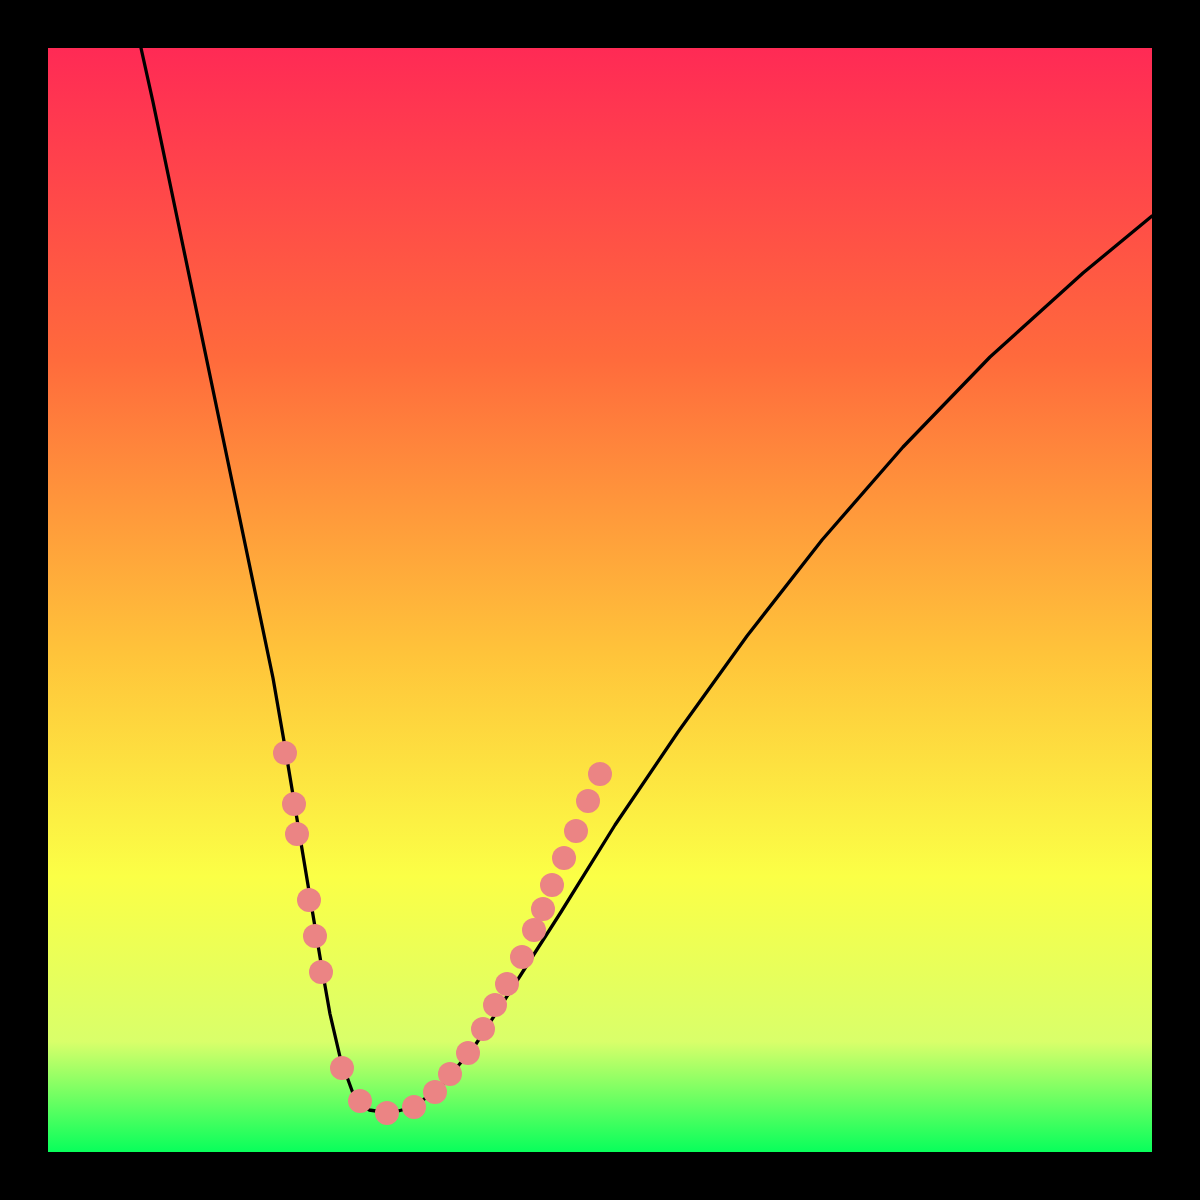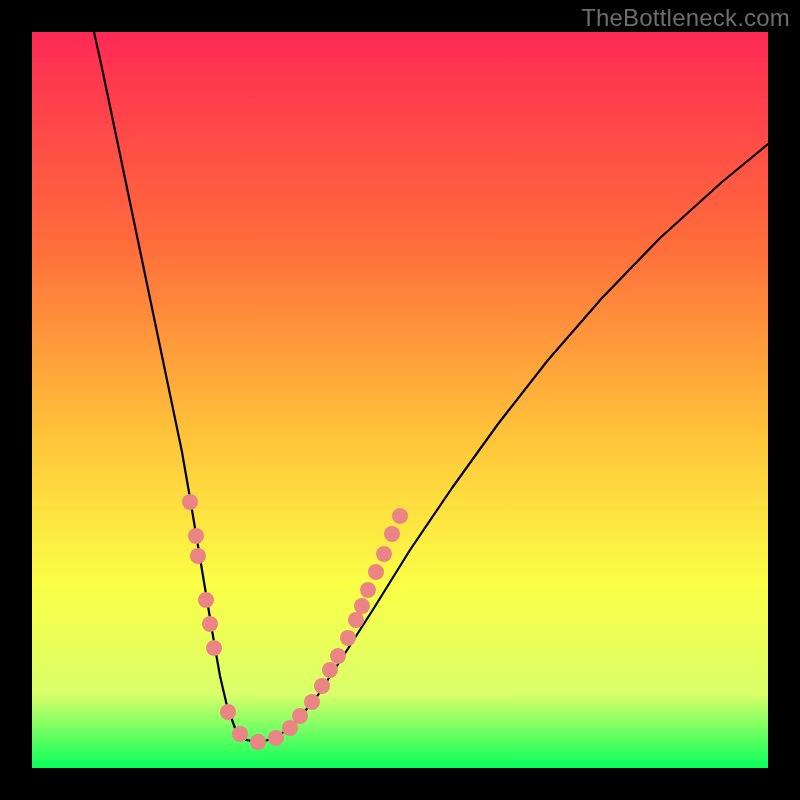--- a/index.html
+++ b/index.html
@@ -54,21 +54,20 @@
   }
   .dot {
     fill: #eb8484;
     stroke: none;
   }
 </style>
 </head>
 <body>
 
 <div class="frame">
-  <div class="watermark">TheBottleneck.com</div>
   <div class="plot" id="plot" style="background: linear-gradient(rgb(255, 42, 85) 0%, rgb(255, 106, 60) 28%, rgb(255, 196, 58) 55%, rgb(251, 255, 70) 75%, rgb(217, 255, 106) 90%, rgb(8, 255, 91) 100%);">
     <svg class="curve-layer" id="curve-layer" viewBox="0 0 736 736" preserveAspectRatio="none">
       <path class="curve-path" id="curve-path" d="M62 0 L70 36 L80 84 L90 132 L100 180 L110 228 L120 276 L130 324 L140 372 L150 420 L158 466 L164 502 L170 538 L176 574 L182 610 L188 644 L195 674 L203 696 L214 708 L228 710 L244 706 L262 692 L284 666 L310 626 L342 576 L378 518 L420 456 L466 392 L516 328 L570 266 L628 206 L690 150 L736 112"></path>
       <g id="dots-group">
           <circle cx="158" cy="470" r="8" class="dot"></circle>
           <circle cx="164" cy="504" r="8" class="dot"></circle>
           <circle cx="166" cy="524" r="8" class="dot"></circle>
           <circle cx="174" cy="568" r="8" class="dot"></circle>
           <circle cx="178" cy="592" r="8" class="dot"></circle>
           <circle cx="182" cy="616" r="8" class="dot"></circle>

